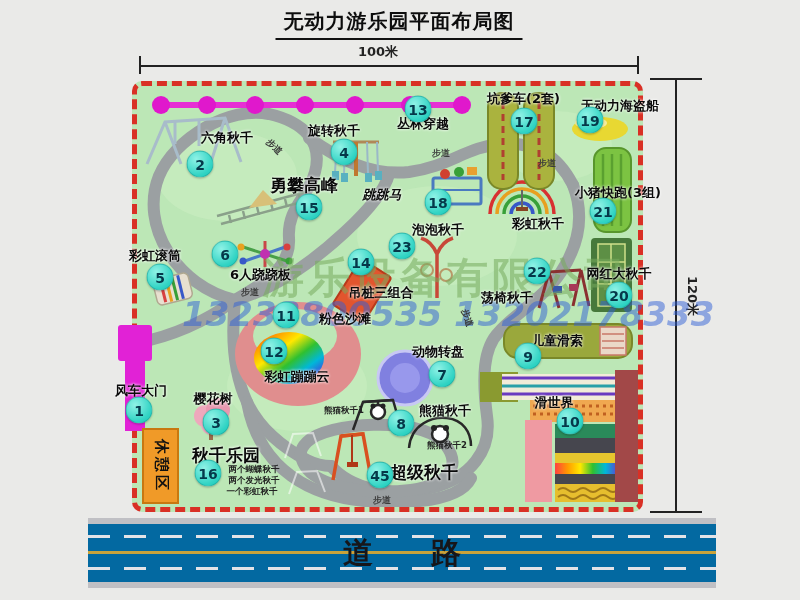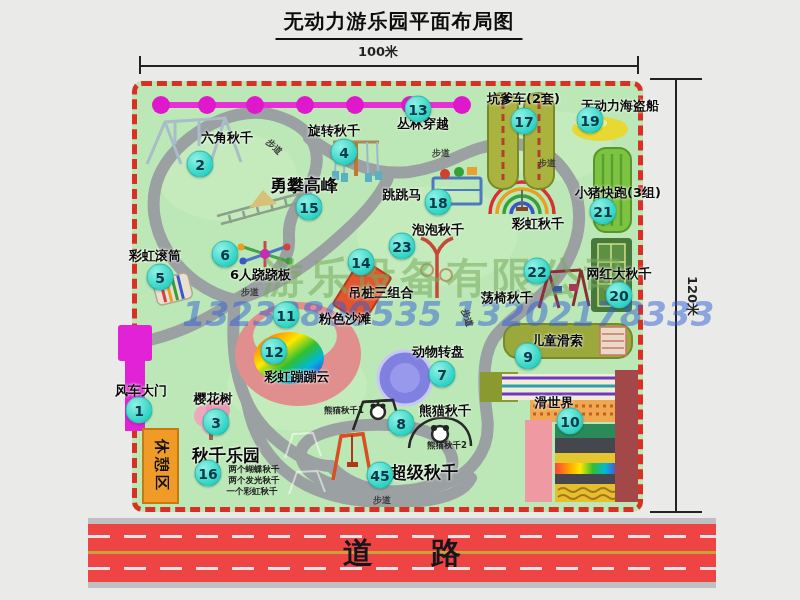--- a/index.html
+++ b/index.html
@@ -30,21 +30,21 @@
   .wm-phone{position:absolute;left:182px;top:294px;font-size:34px;font-weight:700;
     color:rgba(48,96,214,.5);white-space:nowrap;font-style:italic;}
   #gate-top{position:absolute;left:118px;top:325px;width:34px;height:36px;background:#e122d6;border-radius:3px;}
   #gate-bar{position:absolute;left:125px;top:359px;width:20px;height:72px;background:#e122d6;}
   #rest-area{position:absolute;left:142px;top:428px;width:37px;height:76px;background:#f09a28;
     border:2px solid #c87810;box-sizing:border-box;}
   #rest-area span{position:absolute;left:50%;top:50%;transform:translate(-50%,-50%) rotate(90deg);
     font-size:15px;font-weight:700;color:#111;letter-spacing:3px;white-space:nowrap;}
   #road{position:absolute;left:88px;top:518px;width:628px;height:70px;}
   #road .curb{height:6px;background:#c0c0c4;}
-  #road .asphalt{position:relative;height:58px;background:#ef4444;display:flex;align-items:center;justify-content:center;}
+  #road .asphalt{position:relative;height:58px;background:#0369a1;display:flex;align-items:center;justify-content:center;}
   .lane-dash{position:absolute;left:0;width:100%;height:3px;
     background:repeating-linear-gradient(90deg,#e2e3e7 0 22px,transparent 22px 36px);}
   .lane-yellow{position:absolute;left:0;width:100%;height:2.5px;background:#c9a23a;top:27px;}
   .road-text{position:relative;font-size:30px;font-weight:700;color:#16161a;
     letter-spacing:58px;margin-right:-58px;white-space:nowrap;}
 </style>
 </head>
 <body>
 
 <div id="stage">
@@ -311,21 +311,21 @@
 
   <div class="wm-company">游乐设备有限公司</div>
   <div class="wm-phone">13233800535 13202178333</div>
 
   <div class="lbl" style="left:227px;top:138px;">六角秋千</div>
   <div class="lbl" style="left:334px;top:131px;">旋转秋千</div>
   <div class="lbl" style="left:423px;top:124px;">丛林穿越</div>
   <div class="lbl" style="left:516px;top:99px;padding-left:15px;">坑爹车(2套)</div>
   <div class="lbl" style="left:620px;top:106px;">无动力海盗船</div>
   <div class="lbl big" style="left:304px;top:185px;">勇攀高峰</div>
-  <div class="lbl" style="left:402px;top:195px;">跳跳马</div>
+  <div class="lbl" style="left:382px;top:195px;font-style:italic;">跳跳马</div>
   <div class="lbl" style="left:618px;top:193px;">小猪快跑(3组)</div>
   <div class="lbl" style="left:538px;top:224px;">彩虹秋千</div>
   <div class="lbl" style="left:438px;top:230px;">泡泡秋千</div>
   <div class="lbl" style="left:155px;top:256px;">彩虹滚筒</div>
   <div class="lbl" style="left:252px;top:275px;padding-left:17px;">6人跷跷板</div>
   <div class="lbl" style="left:381px;top:293px;">吊桩三组合</div>
   <div class="lbl" style="left:507px;top:298px;">荡椅秋千</div>
   <div class="lbl" style="left:619px;top:274px;">网红大秋千</div>
   <div class="lbl" style="left:345px;top:319px;">粉色沙滩</div>
   <div class="lbl" style="left:557px;top:341px;">儿童滑索</div>

